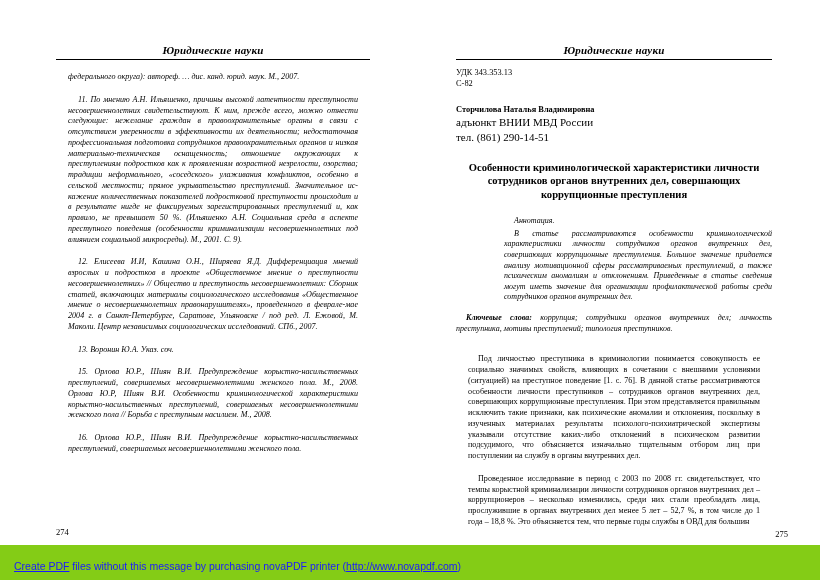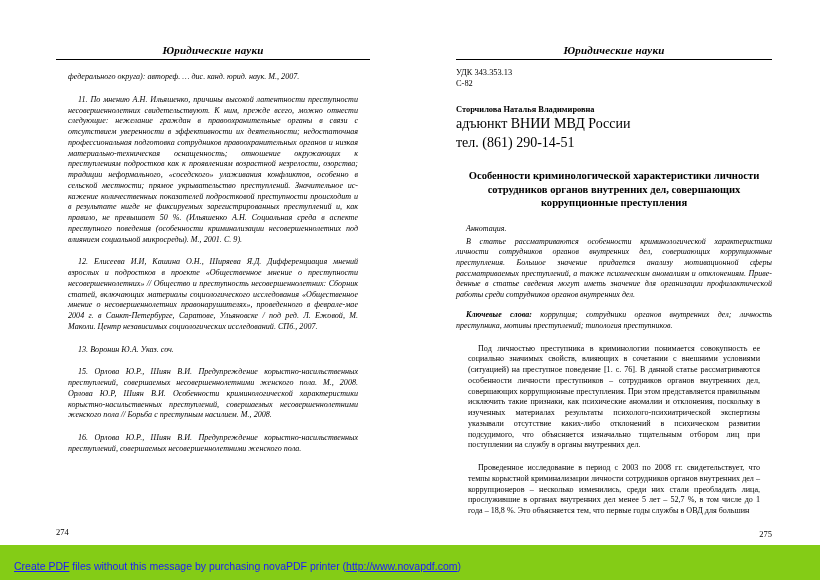--- a/index.html
+++ b/index.html
@@ -58,56 +58,57 @@
     font-size: 8.4px;
     line-height: 1.35;
     margin-bottom: 14px;
   }
   .author {
     font-size: 8.4px;
     font-weight: bold;
     line-height: 1.35;
   }
   .author-sub {
-    font-size: 14px;
+    font-size: 11px;
     line-height: 1.35;
     font-weight: normal;
   }
   .title {
     font-size: 10.6px;
     font-weight: bold;
     text-align: center;
     line-height: 1.3;
     margin: 16px 0 14px 0;
   }
   .annotation {
     font-style: italic;
     font-size: 8px;
     line-height: 1.33;
     text-align: justify;
     margin-bottom: 10px;
+    margin-left: 48px;
   }
   .annotation .lead { text-indent: 10px; display: block; }
   .annotation .ann-label { text-indent: 10px; display: block; margin-bottom: 2px; }
   .keywords {
     font-style: italic;
     font-size: 8px;
     line-height: 1.33;
     text-align: justify;
     text-indent: 10px;
-    margin-bottom: 12px;
+    margin-bottom: 20px;
   }
   .keywords b { font-weight: bold; }
 
   .folio {
     position: absolute;
     font-size: 8.5px;
   }
   .folio-left { left: 56px; bottom: 8px; }
-  .folio-right { right: 48px; bottom: 6px; }
+  .folio-right { right: 32px; bottom: 6px; }
 
   .footer-bar {
     position: absolute;
     left: 0;
     bottom: 0;
     width: 820px;
     height: 35px;
     background: #84cc16;
   }
   .footer-note {

